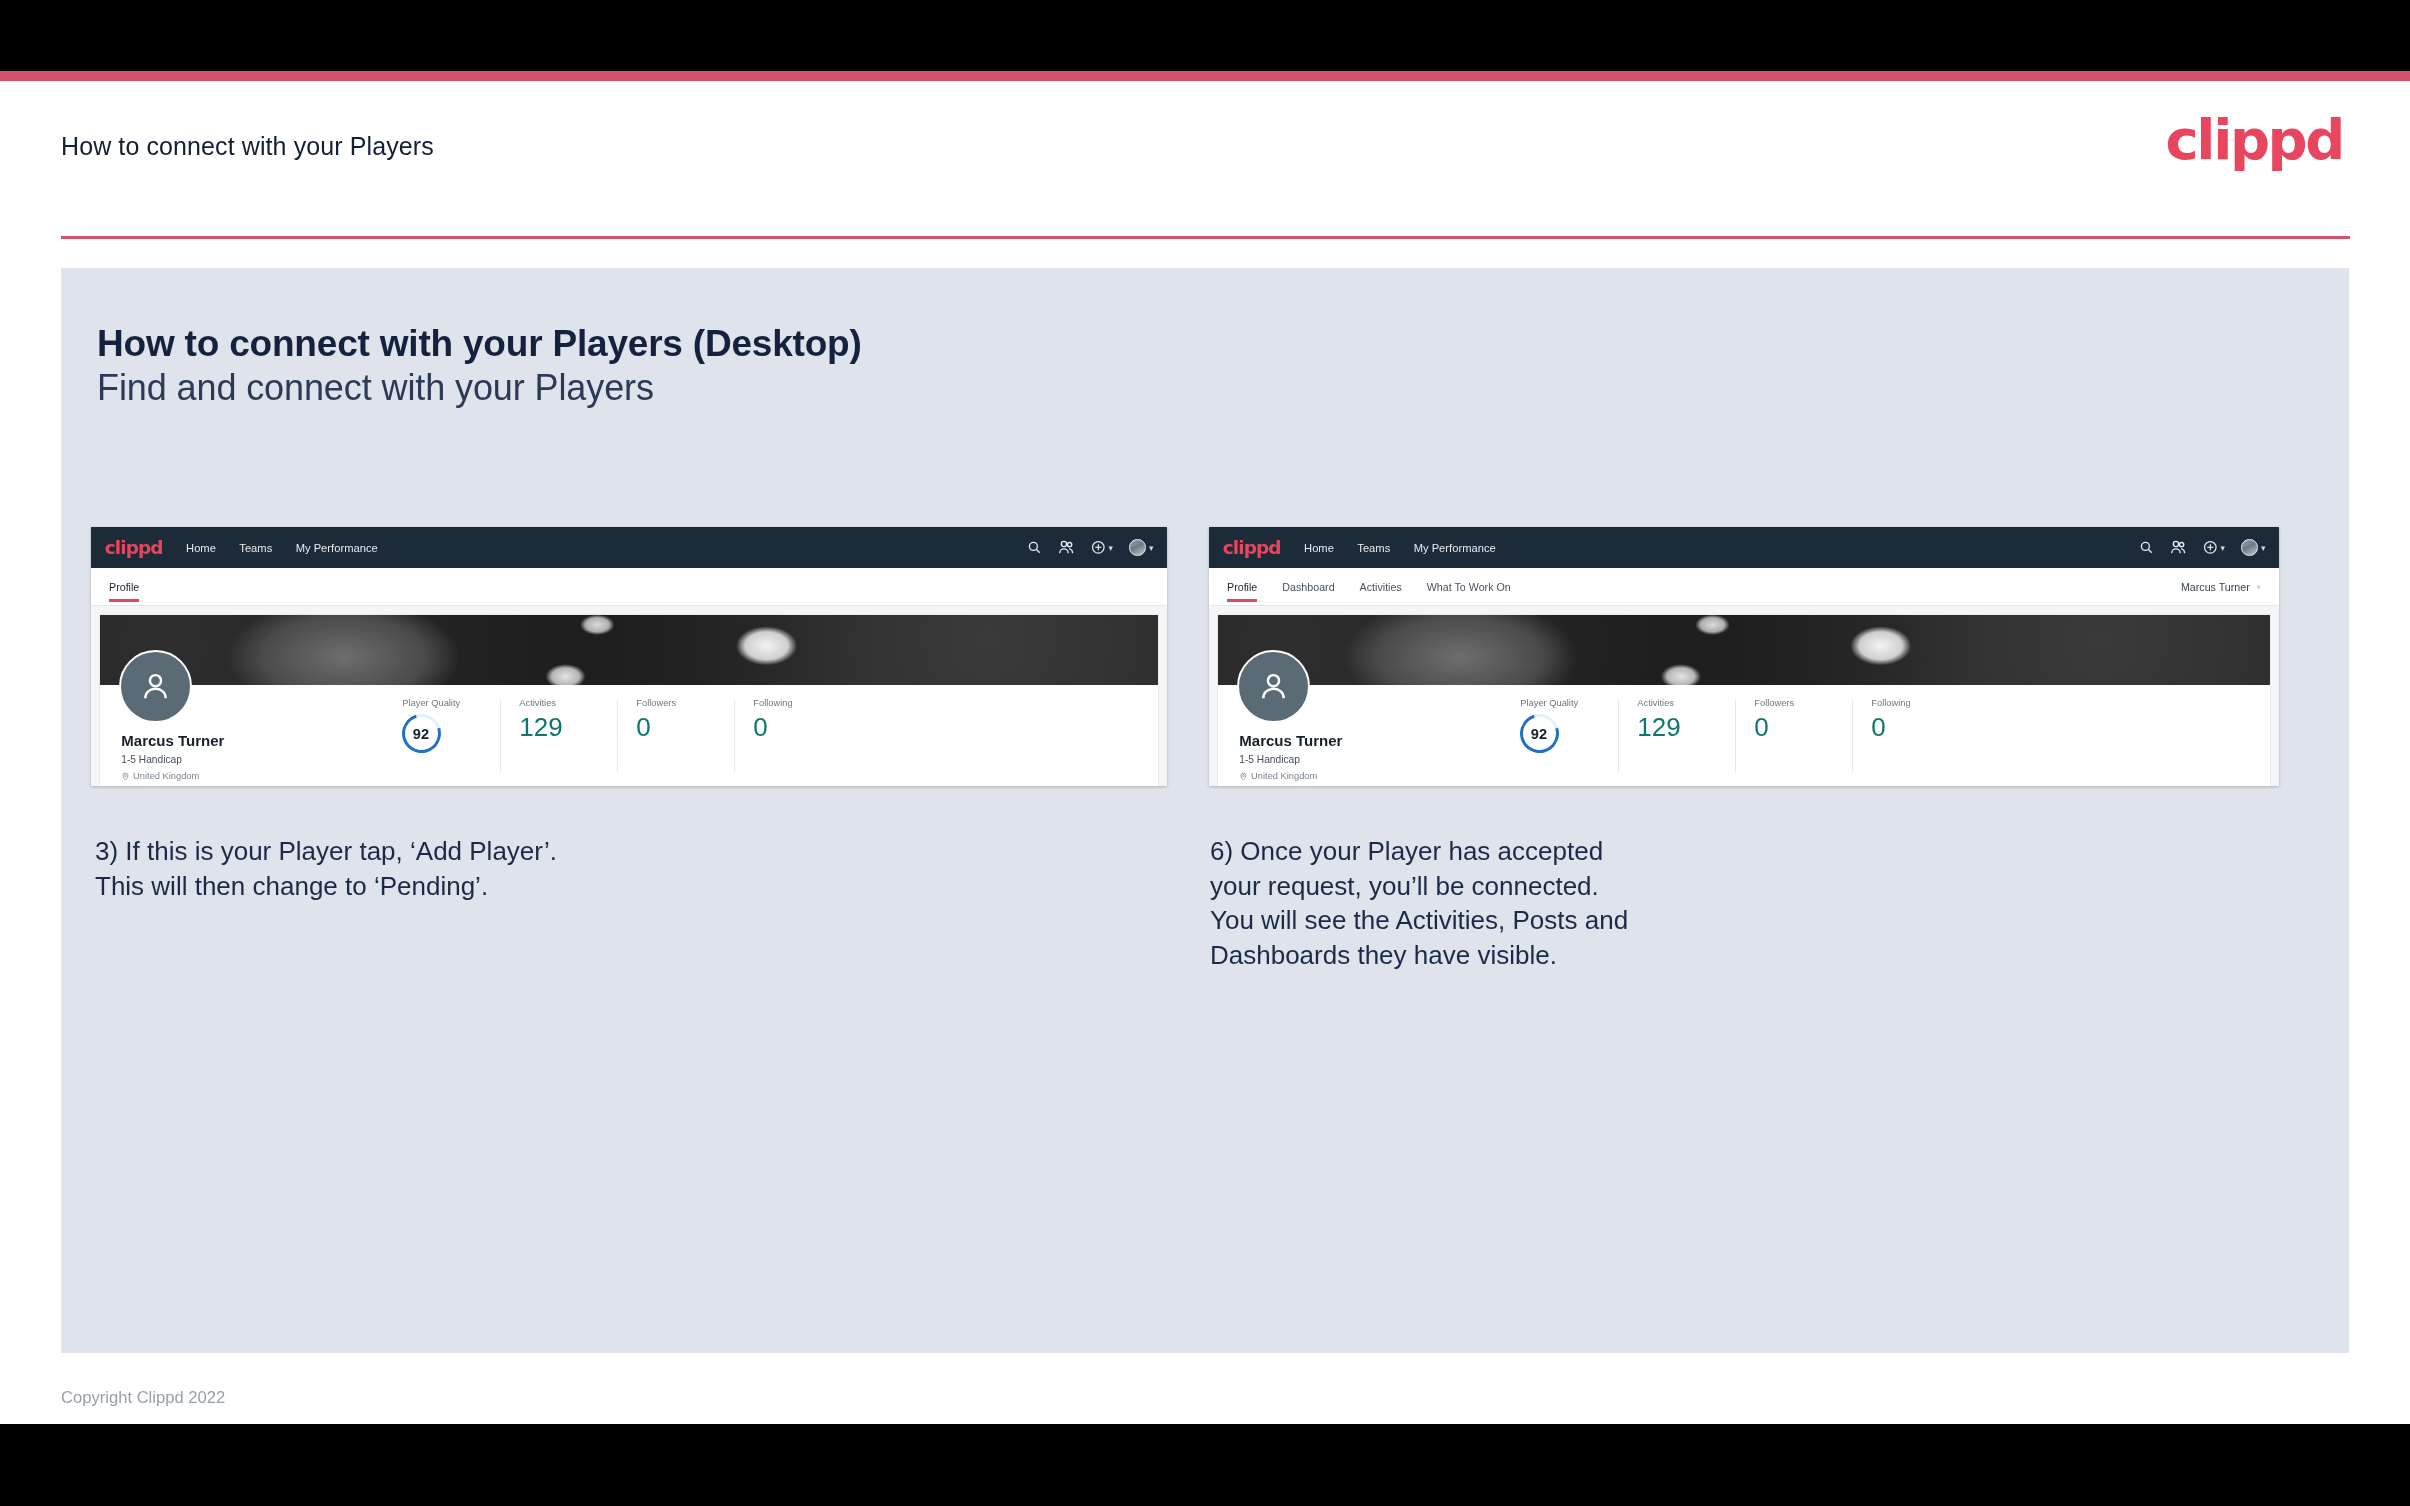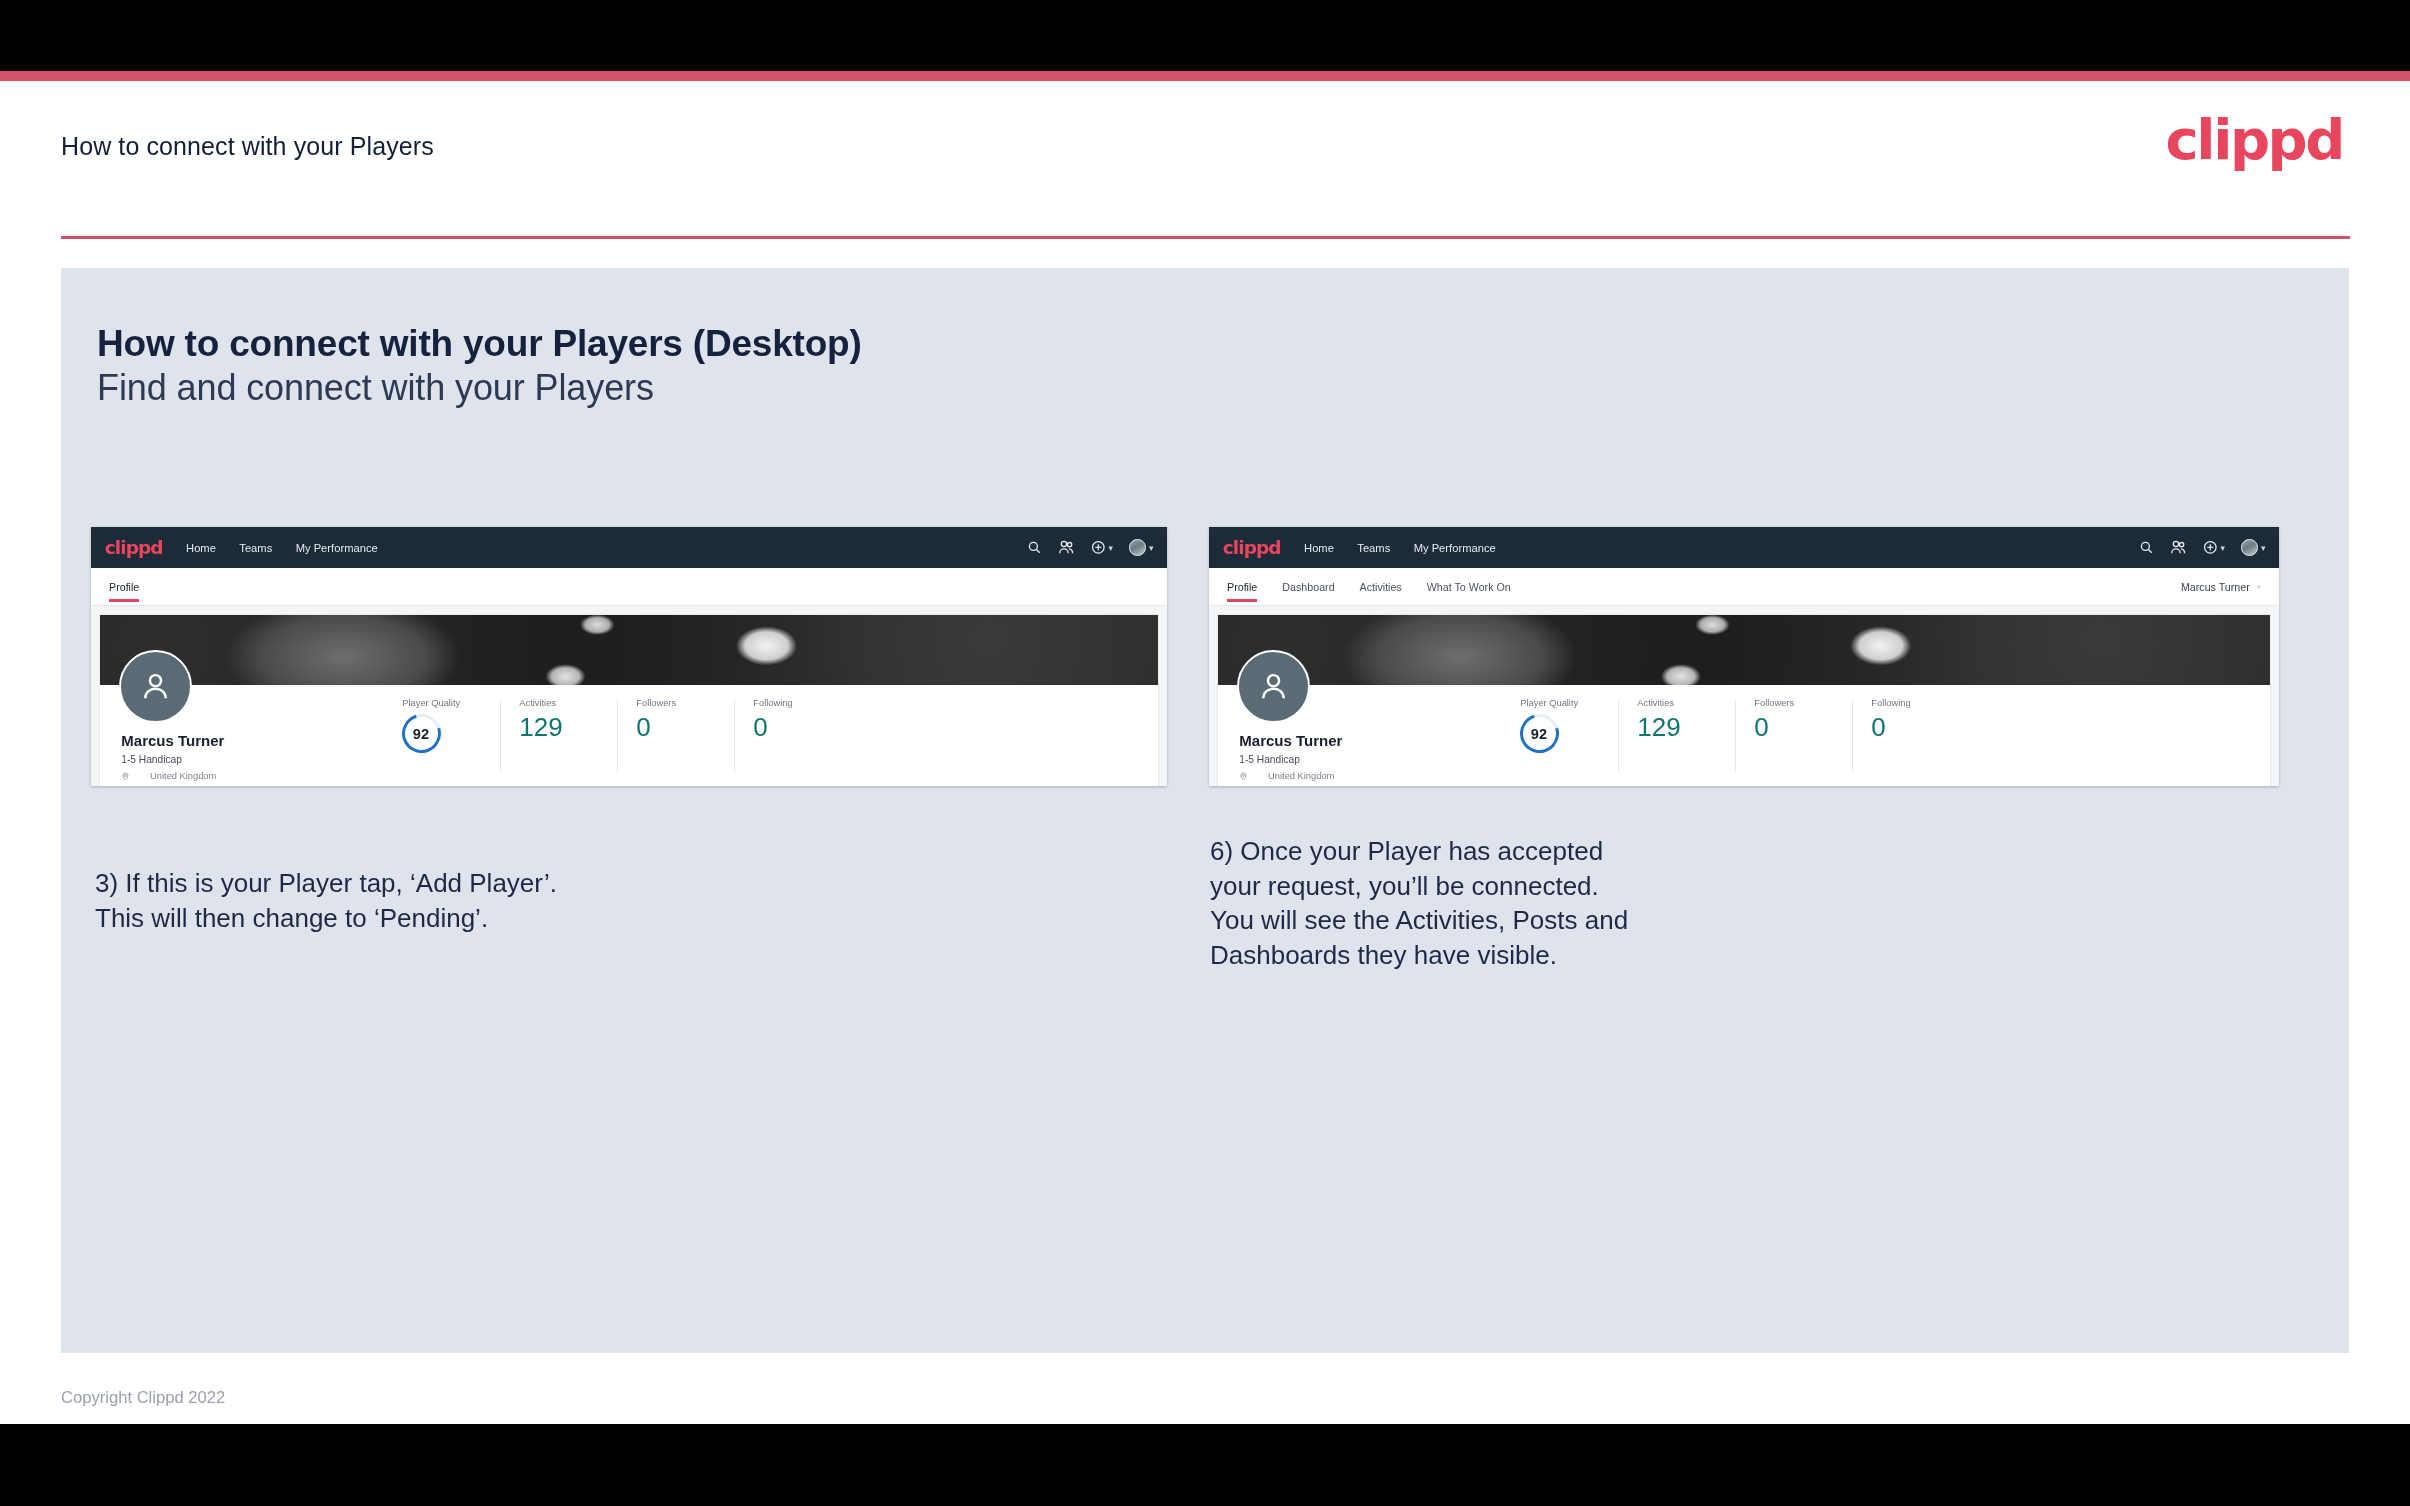--- a/index.html
+++ b/index.html
@@ -131,21 +131,21 @@
     position:absolute; left:21.5px; top:47px;
     font-size:15px; font-weight:700; color:#18202e;
   }
   .phandicap {
     position:absolute; left:21.5px; top:69px;
     font-size:10.2px; color:#454d5c;
   }
   .ploc {
     position:absolute; left:21.5px; top:86px;
     font-size:9.3px; color:#7b828e;
-    display:flex; align-items:center; gap:20px;
+    display:flex; align-items:center; gap:3px;
   }
   .pbtns { position:absolute; left:21.5px; top:101px; display:flex; gap:5.9px; }
   .pbtn {
     background:#4e5b68; color:#fff; font-size:9.8px;
     padding:4.9px 9.8px; display:flex; align-items:center; gap:7.8px;
     white-space:nowrap;
   }
 
   .stats {
     position:absolute; left:283px; top:13.7px; right:9.8px;
@@ -169,21 +169,21 @@
   .ring span {
     transform:rotate(-28deg);
     font-size:14.6px; font-weight:700; color:#16202e;
   }
 
   
   .caption {
     position:absolute; top:566px;
     font-size:26px; line-height:1.33; color:#1c2a48; font-weight:400;
   }
-  .caption.left  { left:34px; width:878px;margin-top:32px; }
+  .caption.left  { left:34px; width:878px; }
   .caption.right { left:1149px; width:741px; }
 
   .copyright {
     position:absolute; left:61px; top:1388px;
     font-size:16.6px; color:#9aa0ab;
   }
 </style>
 </head>
 <body>
 

